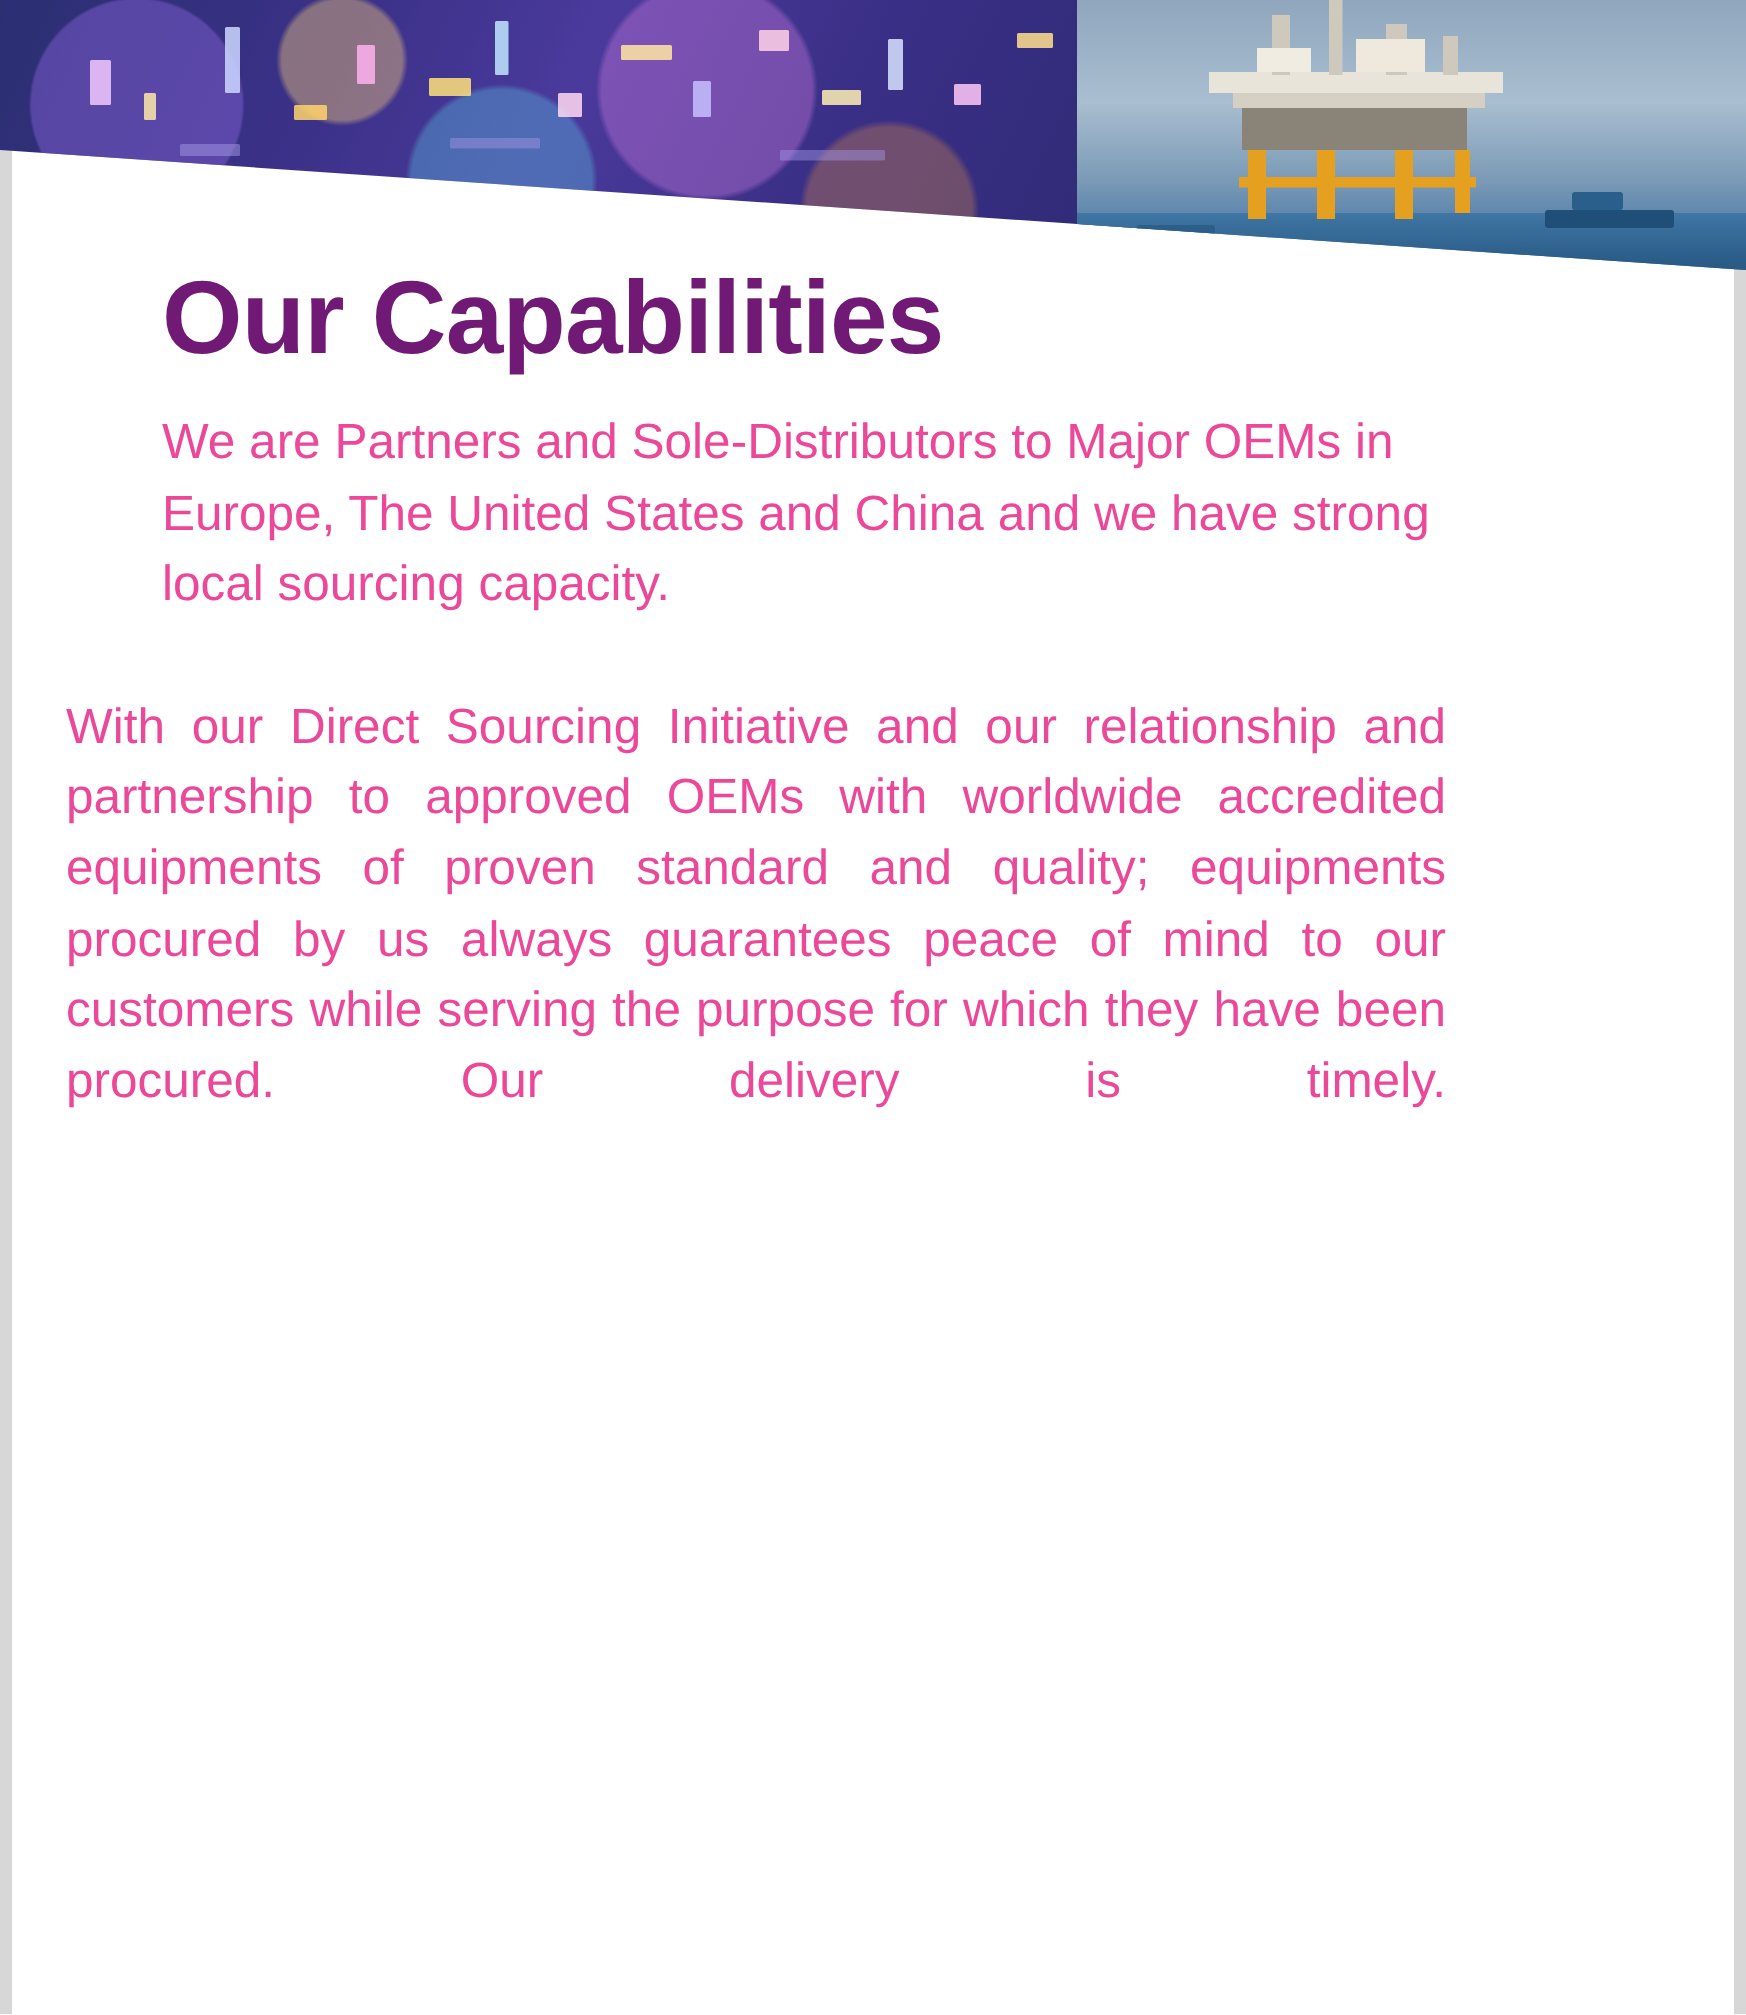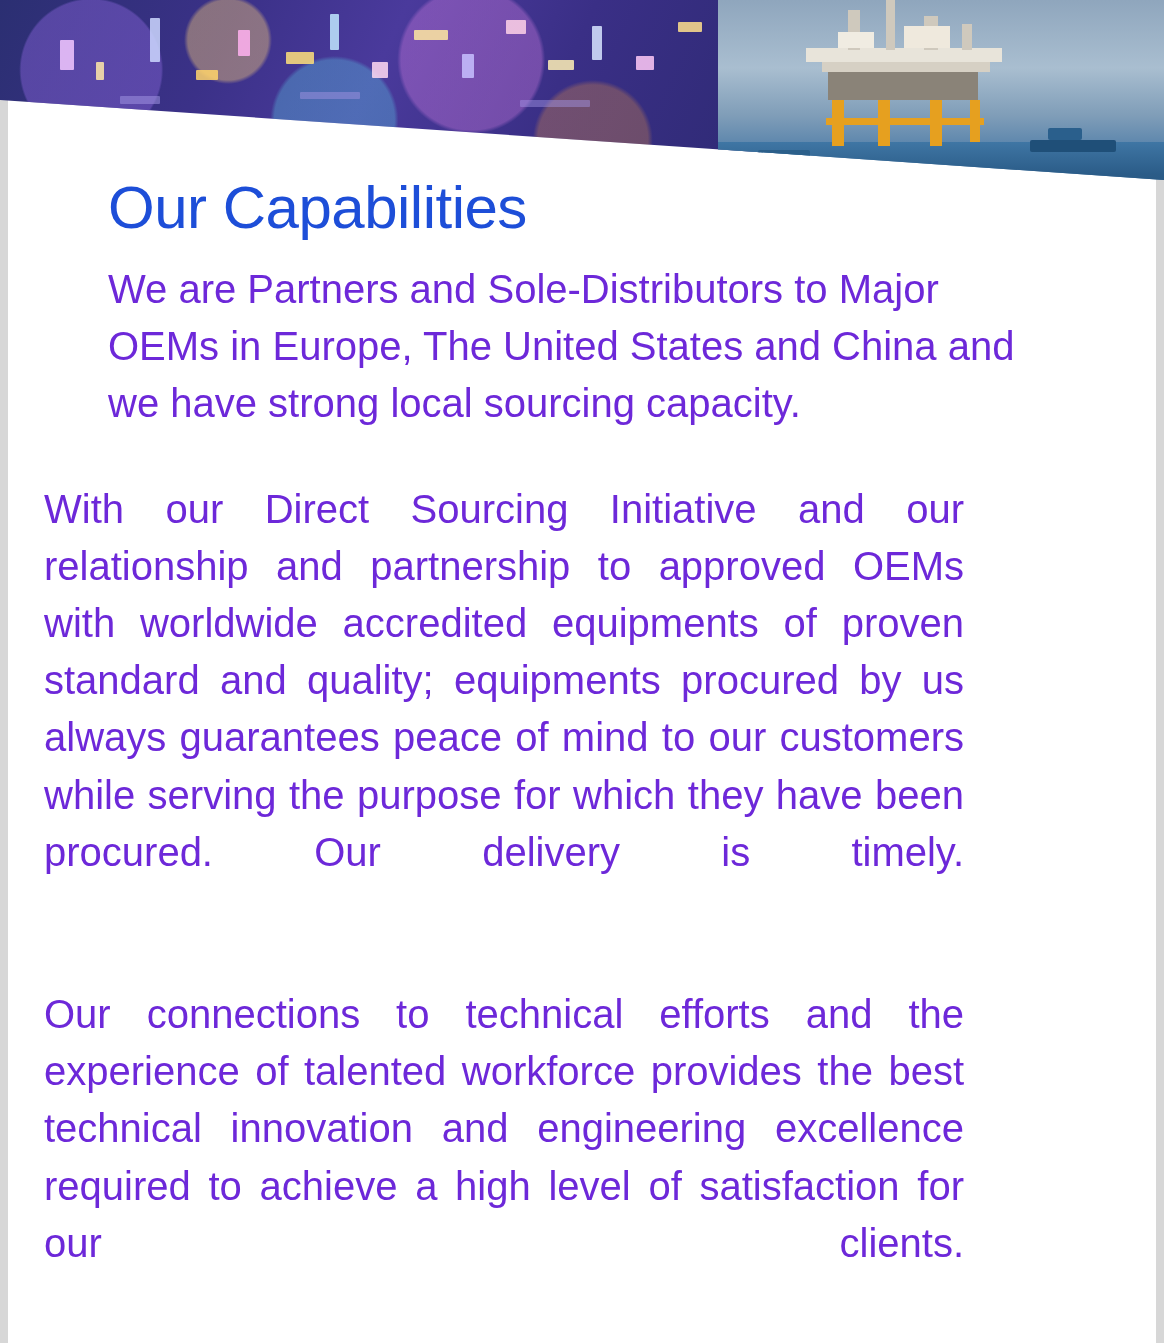--- a/index.html
+++ b/index.html
@@ -101,31 +101,31 @@
 
   
   #content {
     position: absolute;
     left: 0;
     top: 176px;
     width: 1164px;
   }
 
   #title {
-    color: #1d4ed8;
-    font-size: 60px;
-    font-weight: normal;
+    color: #701a75;
+    font-size: 69px;
+    font-weight: bold;
     letter-spacing: -0.5px;
     margin: 0 0 22px 108px;
     line-height: 1.05;
   }
 
   .para {
-    color: #6d28d9;
-    font-size: 40px;
+    color: #ec4899;
+    font-size: 33px;
     line-height: 1.43;
     margin: 0 0 0 108px;
     width: 920px;
   }
   .para.justify { text-align: justify; margin-left: 44px; }
   .para.justify::after {
     content: "";
     display: inline-block;
     width: 100%;
   }
@@ -191,18 +191,17 @@
   <div id="content">
 
     <h1 id="title">Our Capabilities</h1>
 
     <p class="para">We are Partners and Sole-Distributors to Major OEMs in Europe, The United States and China and we have strong local sourcing capacity.</p>
     <div class="spacer"></div>
 
     <p class="para justify">With our Direct Sourcing Initiative and our relationship and partnership to approved OEMs with worldwide accredited equipments of proven standard and quality; equipments procured by us always guarantees peace of mind to our customers while serving the purpose for which they have been procured. Our delivery is timely.</p>
     <div class="spacer"></div>
 
-    <p class="para justify">Our connections to technical efforts and the experience of talented workforce provides the best technical innovation and engineering excellence required to achieve a high level of satisfaction for our clients.</p>
     <div class="spacer small"></div>
 
   </div>
 
 </div>
 
 </body></html>

